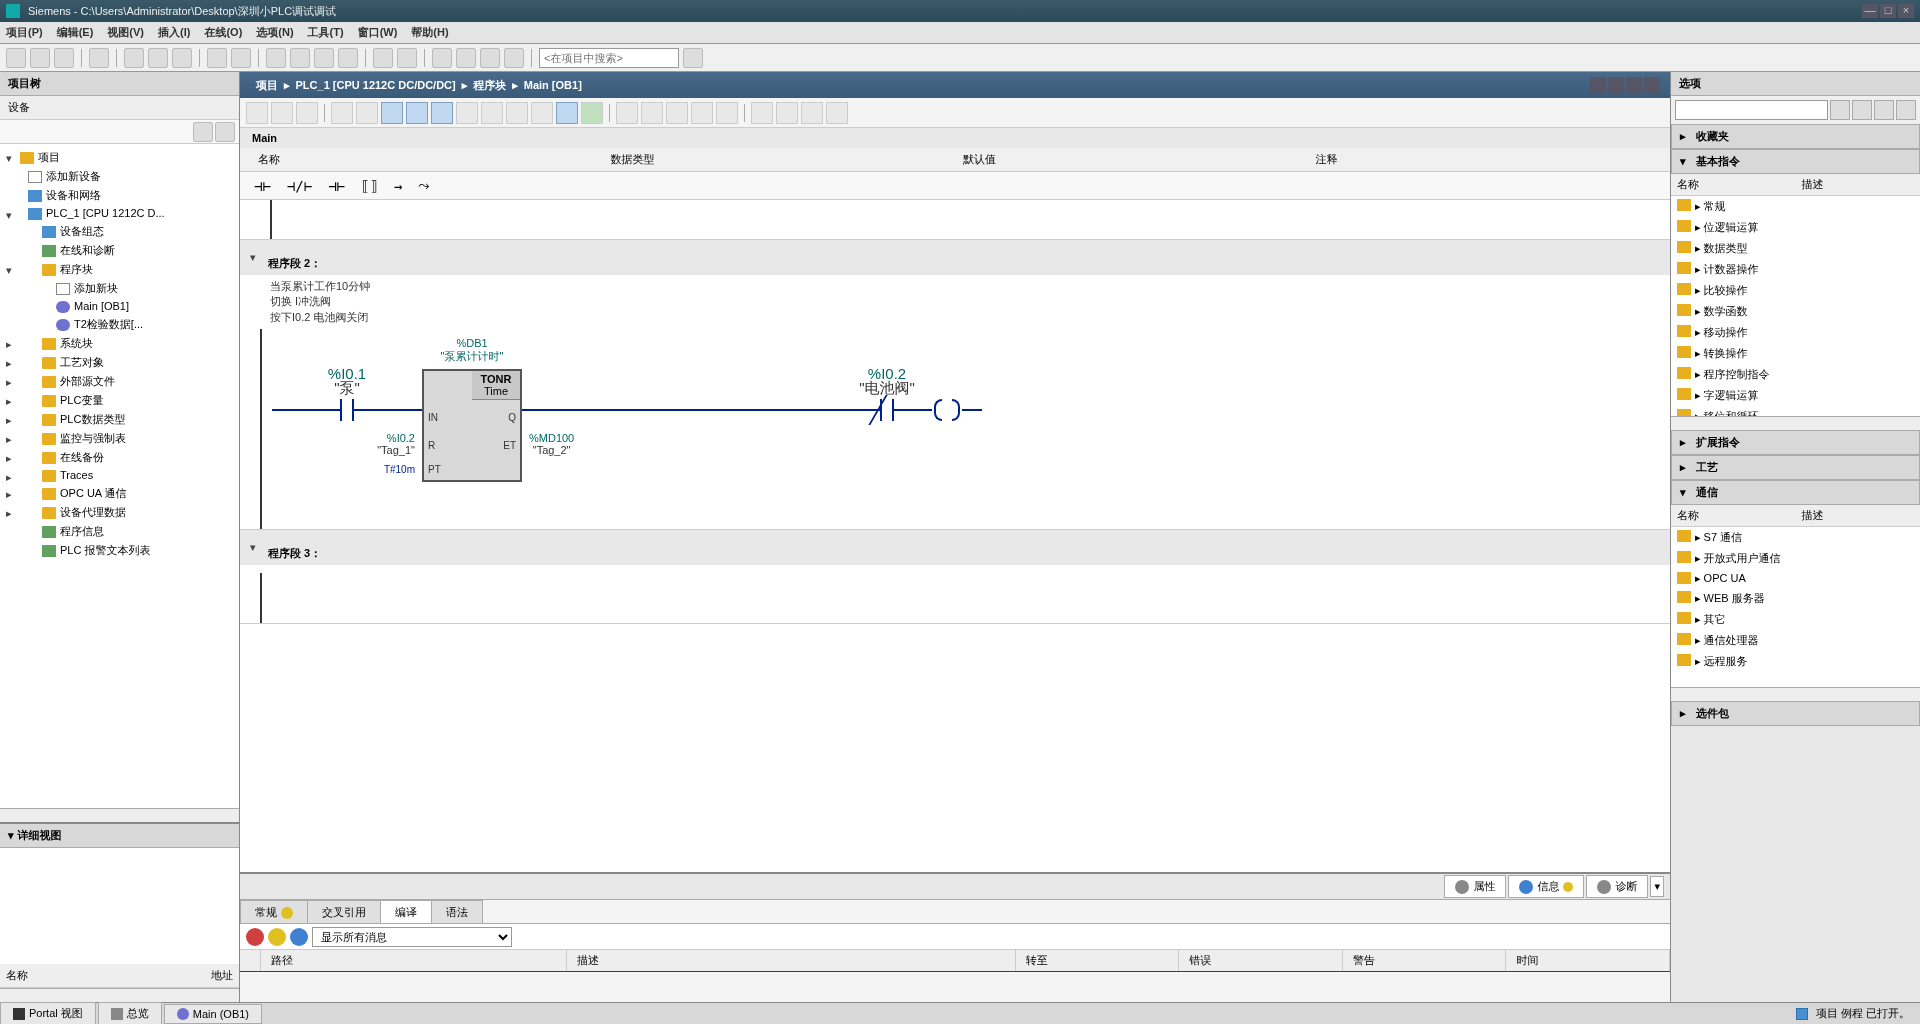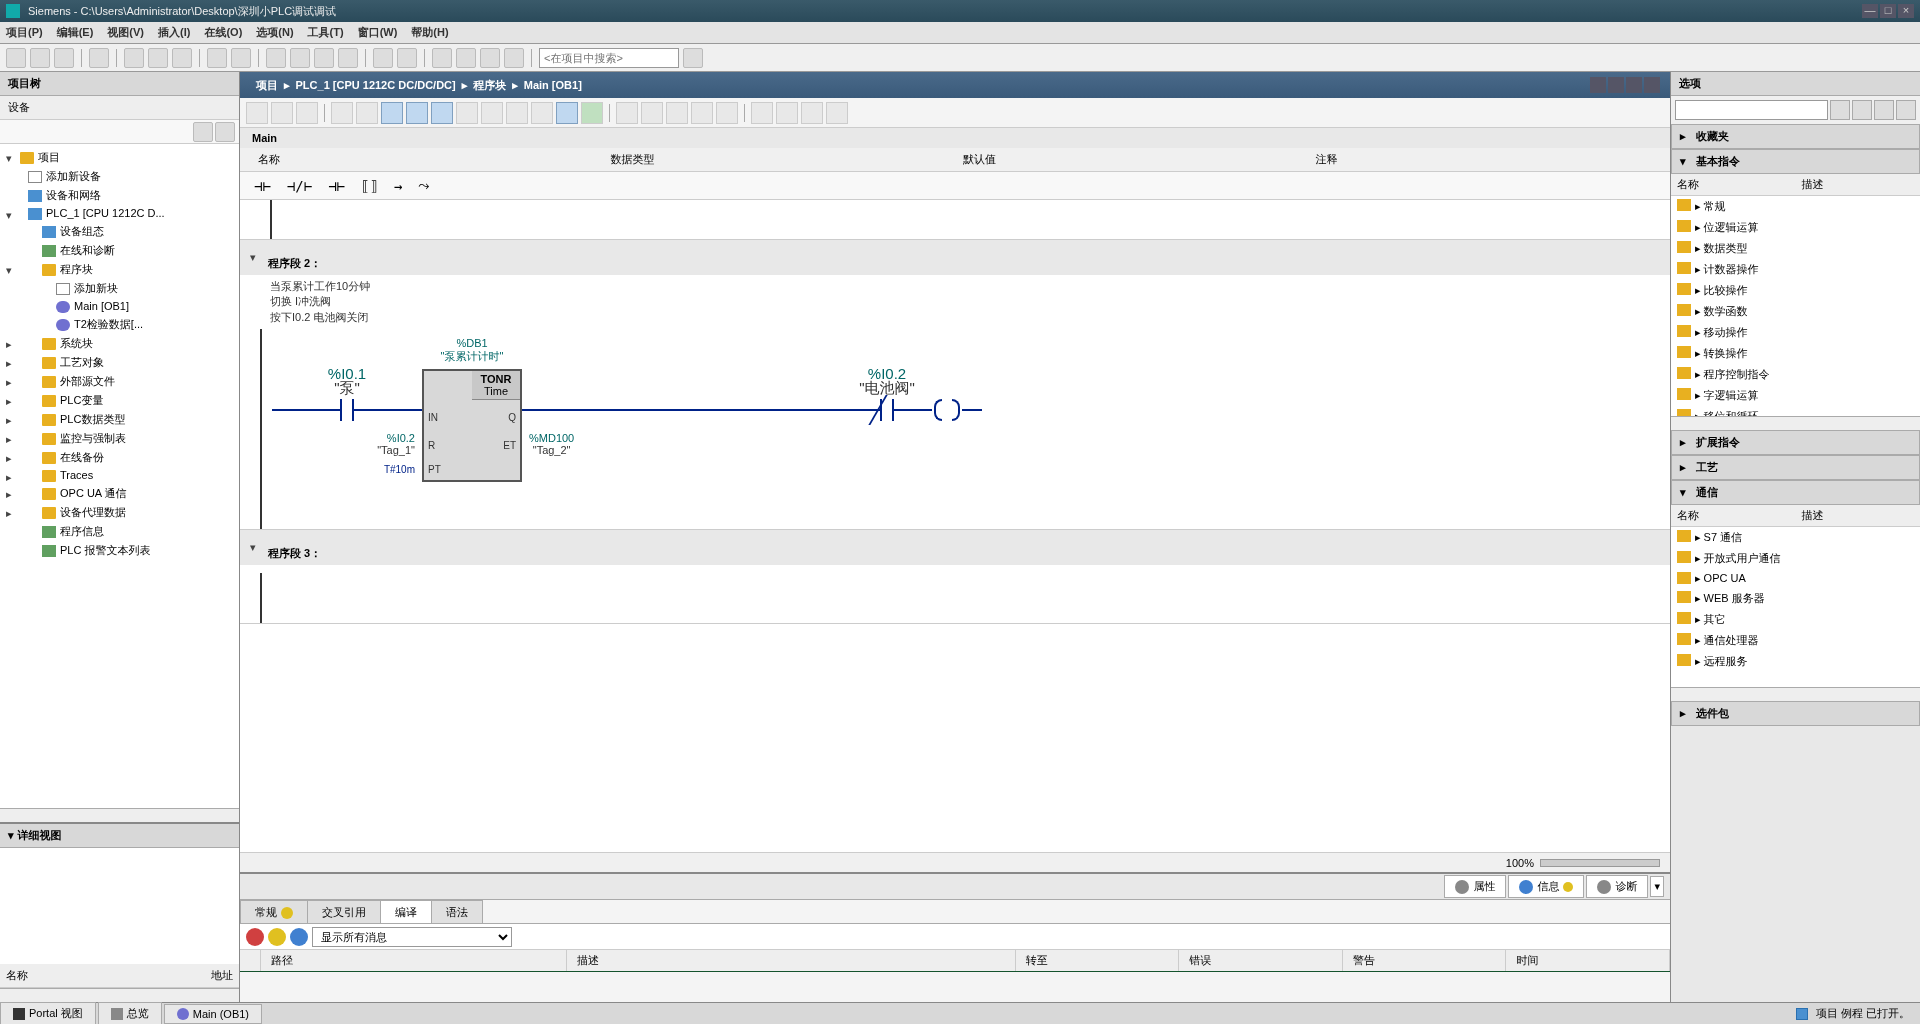--- a/index.html
+++ b/index.html
@@ -350,24 +350,20 @@
           <span class="net-expand">▾</span>
           <span class="net-name">程序段 3：</span>
         </div>
         <div class="net-comment" style="color:#aaa"></div>
         <div class="net-content" style="min-height:40px">
           <div class="rail"></div>
         </div>
       </div>
     </div>
 
-    <div class="zoom-bar">
-      <span>100%</span>
-      <div style="width:120px;height:8px;background:#ccc;border:1px solid #999"></div>
-    </div>
 
     <div class="bottom-pane">
       <div class="bp-tabs-top">
         <div class="bp-tab-btn">
           <div class="dot" style="background:#888"></div>
           <span>属性</span>
         </div>
         <div class="bp-tab-btn">
           <div class="dot" style="background:#4080d0"></div>
           <span>信息</span>

